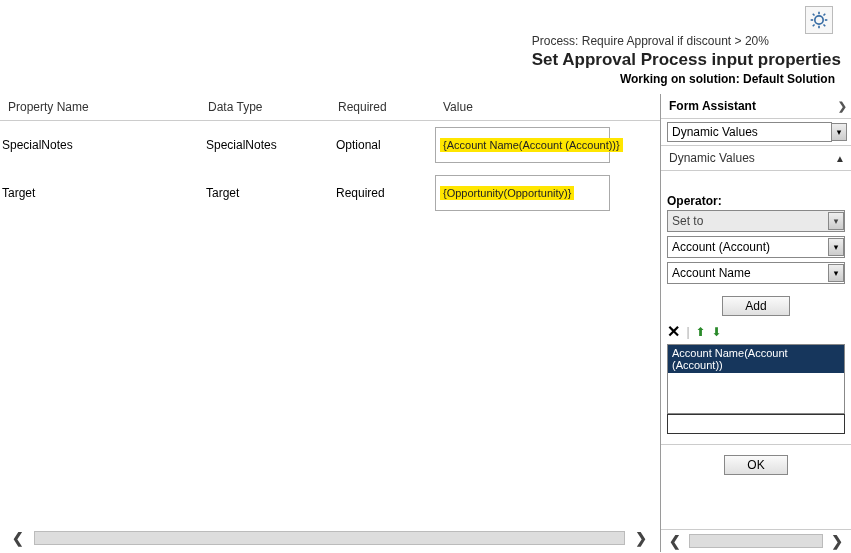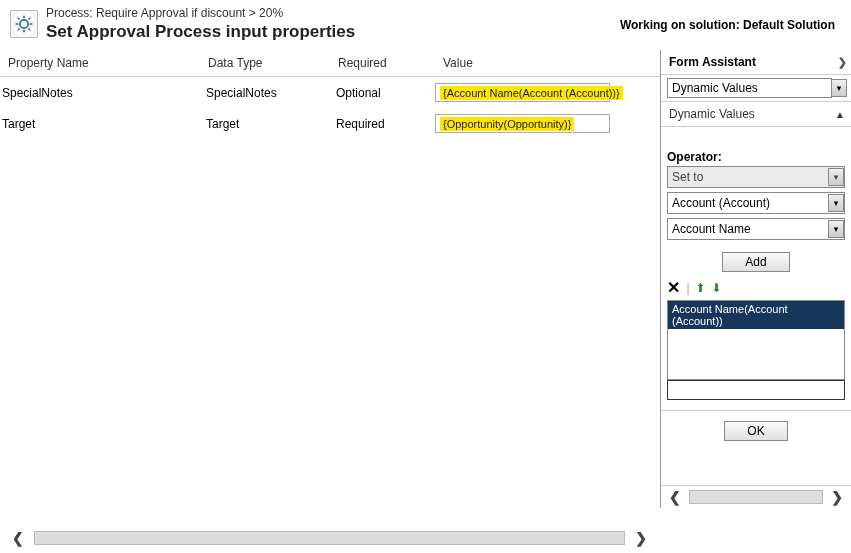--- a/index.html
+++ b/index.html
@@ -10,21 +10,22 @@
     color: #000;
     background: #fff;
     width: 851px;
     height: 553px;
     overflow: hidden;
     position: relative;
   }
   .header {
     display: flex;
     padding: 6px 10px 8px 10px;
-    align-items: center;
+    align-items: flex-end;
+    flex-direction: column;
   }
   .header-icon {
     width: 28px;
     height: 28px;
     border: 1px solid #bbb;
     background: #f7f7f7;
     display: flex;
     align-items: center;
     justify-content: center;
     margin-right: 8px;
@@ -62,21 +63,21 @@
   }
   .pr-name { width: 200px; padding-left: 2px; }
   .pr-type { width: 130px; padding-left: 6px; }
   .pr-req { width: 105px; padding-left: 6px; }
   .pr-val { flex: 1; padding-right: 18px; }
   .val-input {
     width: 175px;
     border: 1px solid #aaa;
     background: #fff;
     padding: 2px 4px;
-    height: 19px;
+    height: 36px;
     display: flex;
     align-items: center;
   }
   .tag-yellow {
     background: #ffe600;
     color: #222;
     padding: 1px 3px;
     font-size: 11px;
     white-space: nowrap;
   }
@@ -164,21 +165,21 @@
   .icon-x {
     font-size: 16px;
     font-weight: bold;
     cursor: pointer;
     line-height: 1;
   }
   .sep { color: #aaa; }
   .arrow-up, .arrow-down { cursor: pointer; font-size: 12px; }
   .list-box {
     border: 1px solid #888;
-    height: 80px;
+    height: 70px;
     background: #fff;
     overflow: hidden;
   }
   .list-item-sel {
     background: #16365c;
     color: #fff;
     padding: 2px 4px;
     font-size: 11px;
   }
   .def-input {

